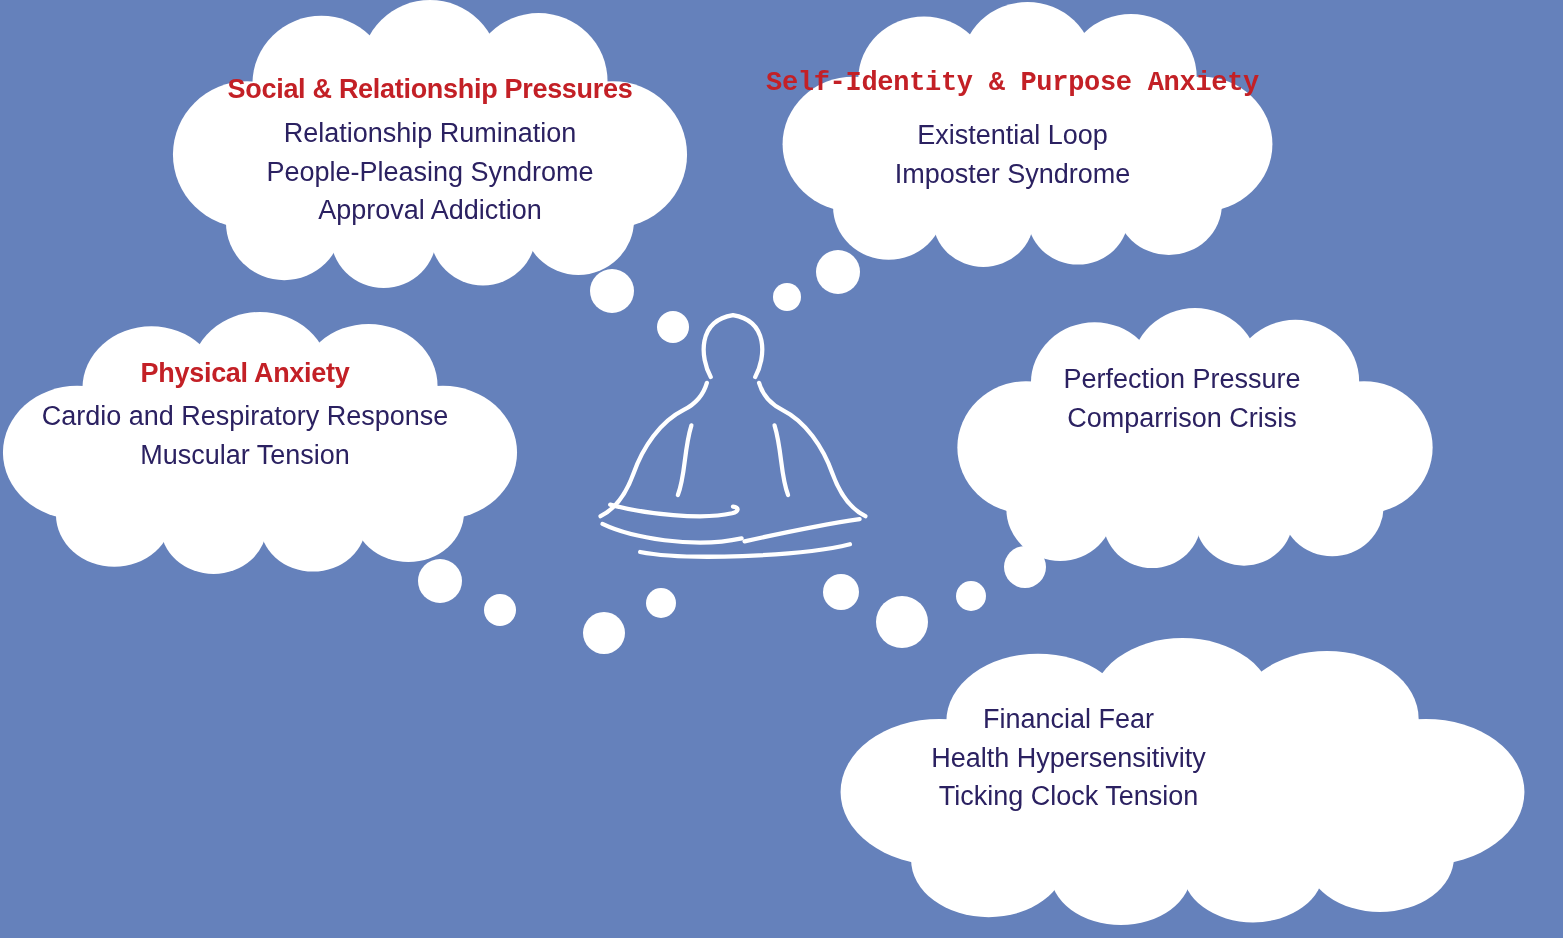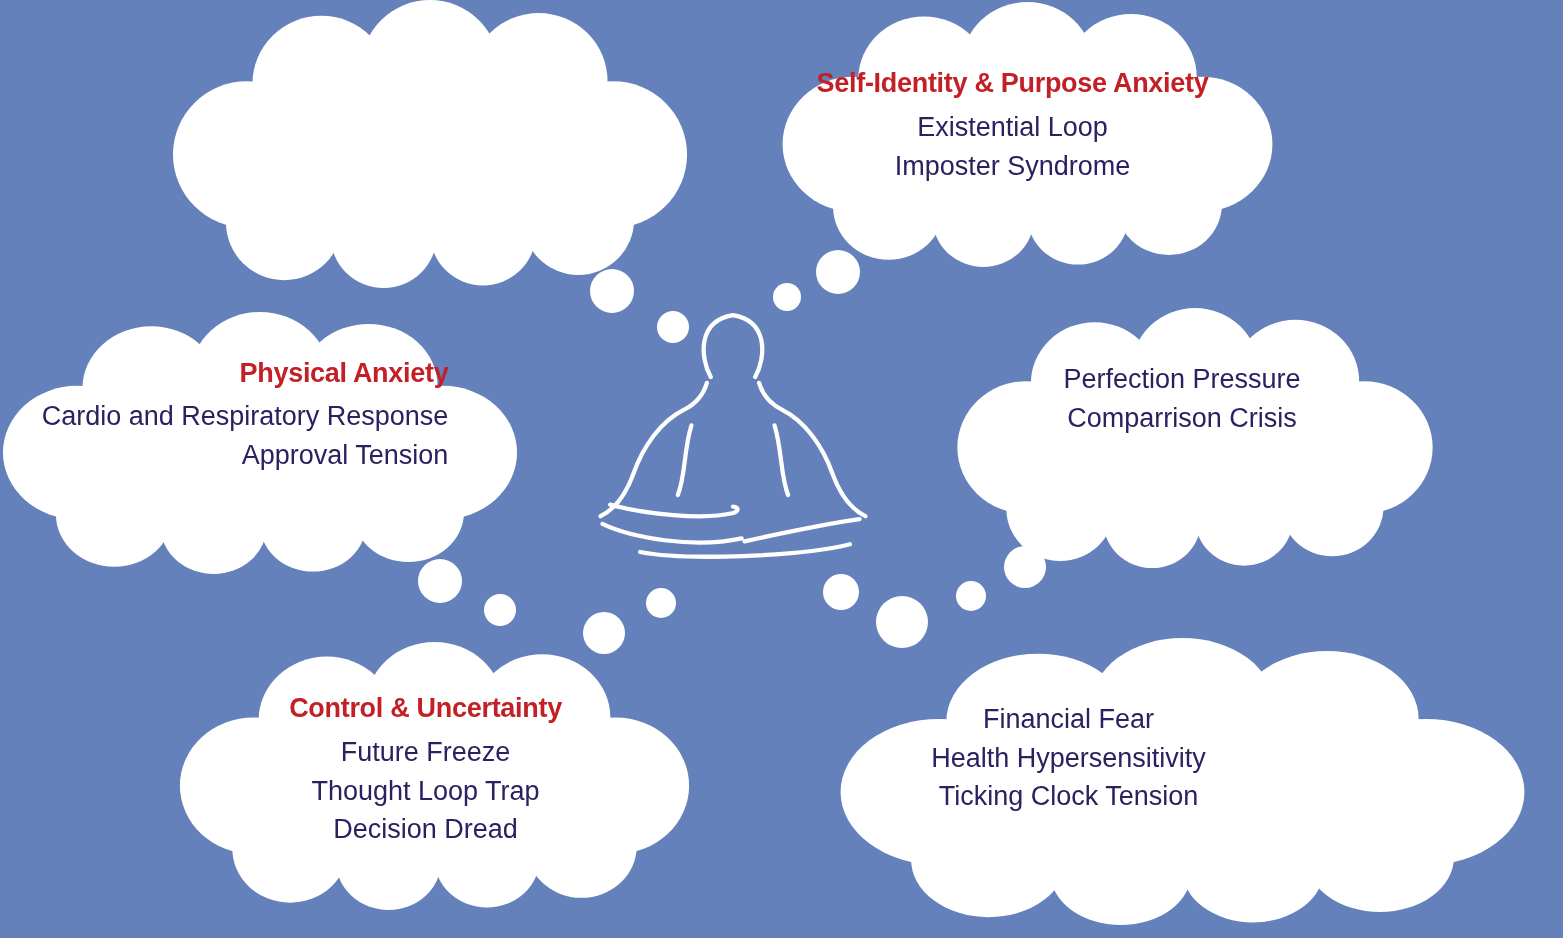--- a/index.html
+++ b/index.html
@@ -69,65 +69,60 @@
         <circle cx="240" cy="178" r="40"></circle>
         <circle cx="312" cy="168" r="42"></circle>
       </g>
     </defs>
   </svg>
 
   <div class="cloud" style="left:165px;top:0px;width:530px;height:288px;">
     <svg class="cloud-shape" viewBox="0 0 400 220" preserveAspectRatio="none">
         <use href="#cloudShape"></use>
       </svg>
+    <div class="cloud-text" style="padding-top:72px;">
+      <div class="cloud-title" style="margin-bottom:8px;">Social &amp; Relationship Pressures</div>
+      <div class="cloud-item">Relationship Rumination</div>
+      <div class="cloud-item">People-Pleasing Syndrome</div>
+      <div class="cloud-item">Approval Addiction</div>
+    </div>
   </div>
 
   <div class="cloud" style="left:775px;top:2px;width:505px;height:265px;">
     <svg class="cloud-shape" viewBox="0 0 400 220" preserveAspectRatio="none">
         <use href="#cloudShape"></use>
       </svg>
     <div class="cloud-text" style="padding-top:64px;margin-left:-15px;">
-      <div class="cloud-title" style="margin-bottom:8px;">Self-Identity &amp; Purpose Anxiety</div>
+      <div class="cloud-title" style="margin-bottom:16px;font-family:Liberation Mono, monospace;">Self-Identity &amp; Purpose Anxiety</div>
       <div class="cloud-item">Existential Loop</div>
       <div class="cloud-item">Imposter Syndrome</div>
     </div>
   </div>
 
   <div class="cloud" style="left:-5px;top:312px;width:530px;height:262px;">
     <svg class="cloud-shape" viewBox="0 0 400 220" preserveAspectRatio="none">
         <use href="#cloudShape"></use>
       </svg>
-    <div class="cloud-text" style="padding-top:44px;margin-left:-15px;align-items:flex-end;">
+    <div class="cloud-text" style="padding-top:44px;margin-left:-15px;">
       <div class="cloud-title" style="margin-bottom:7px;">Physical Anxiety</div>
       <div class="cloud-item">Cardio and Respiratory Response</div>
-      <div class="cloud-item">Approval Tension</div>
+      <div class="cloud-item">Muscular Tension</div>
     </div>
   </div>
 
   <div class="cloud" style="left:950px;top:308px;width:490px;height:260px;">
     <svg class="cloud-shape" viewBox="0 0 400 220" preserveAspectRatio="none">
         <use href="#cloudShape"></use>
       </svg>
     <div class="cloud-text" style="padding-top:52px;margin-left:-13px;">
       <div class="cloud-item">Perfection Pressure</div>
       <div class="cloud-item">Comparrison Crisis</div>
     </div>
   </div>
 
-  <div class="cloud" style="left:172px;top:642px;width:525px;height:268px;">
-    <svg class="cloud-shape" viewBox="0 0 400 220" preserveAspectRatio="none">
-        <use href="#cloudShape"></use>
-      </svg>
-    <div class="cloud-text" style="padding-top:49px;margin-left:-9px;">
-      <div class="cloud-title" style="margin-bottom:8px;">Control &amp; Uncertainty</div>
-      <div class="cloud-item">Future Freeze</div>
-      <div class="cloud-item">Thought Loop Trap</div>
-      <div class="cloud-item">Decision Dread</div>
-    </div>
-  </div>
 
   <div class="cloud" style="left:830px;top:638px;width:705px;height:287px;">
     <svg class="cloud-shape" viewBox="0 0 400 220" preserveAspectRatio="none">
         <use href="#cloudShape"></use>
       </svg>
     <div class="cloud-text" style="padding-top:62px;margin-left:-114px;">
       <div class="cloud-item">Financial Fear</div>
       <div class="cloud-item">Health Hypersensitivity</div>
       <div class="cloud-item">Ticking Clock Tension</div>
     </div>

